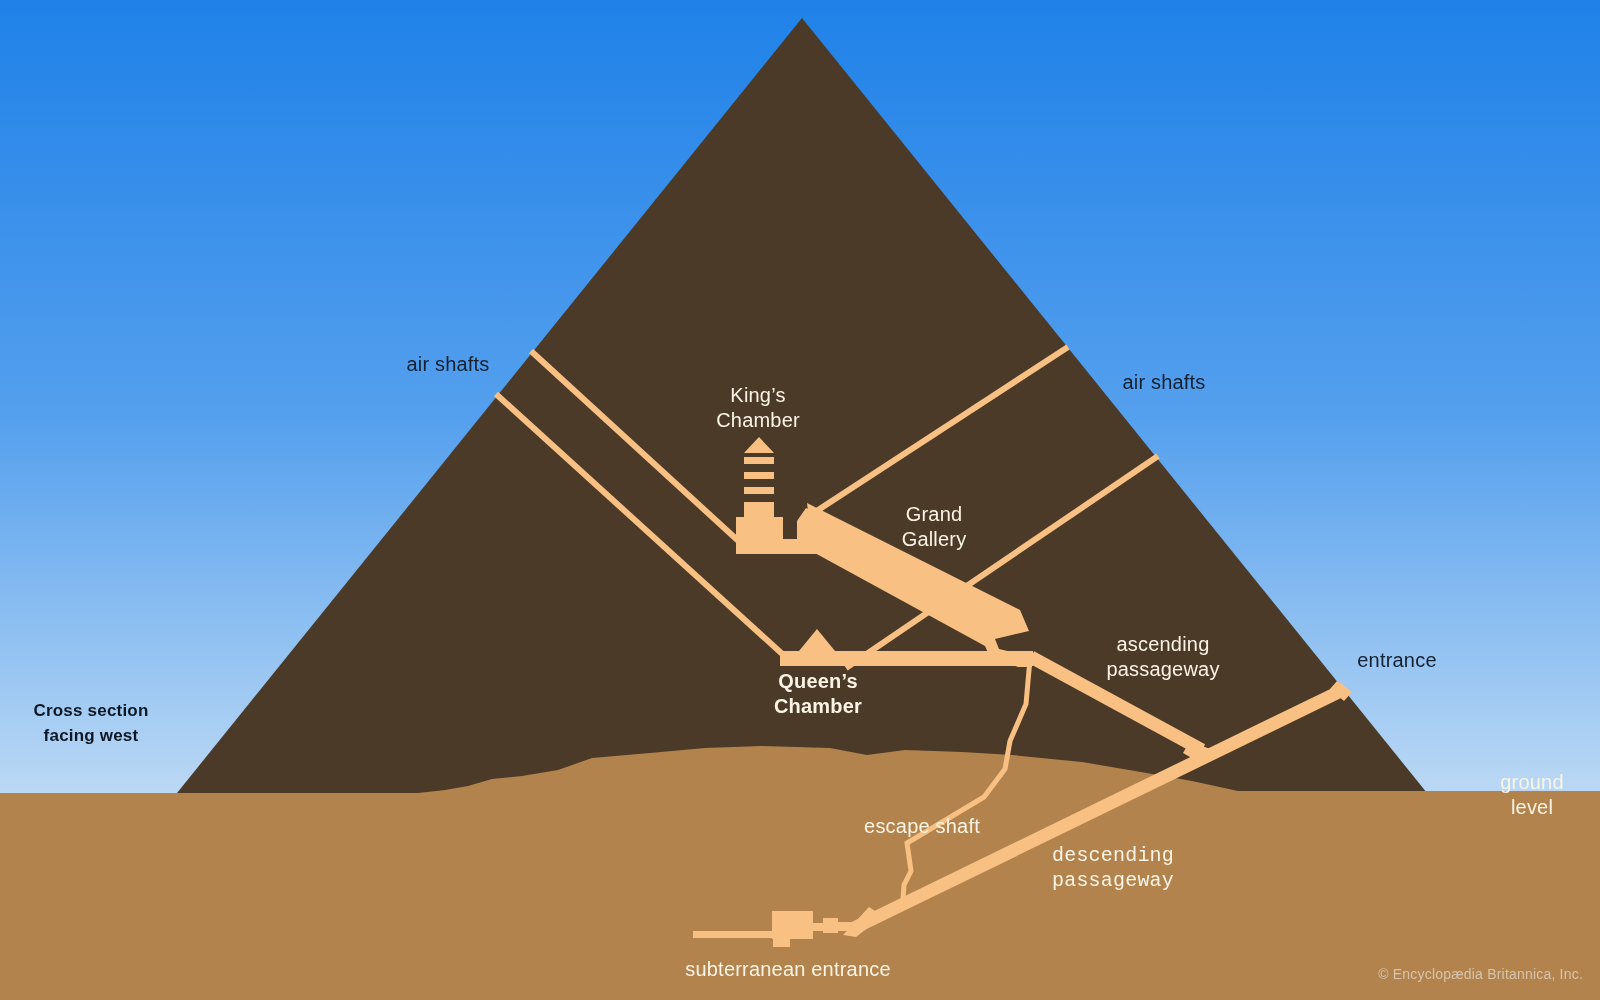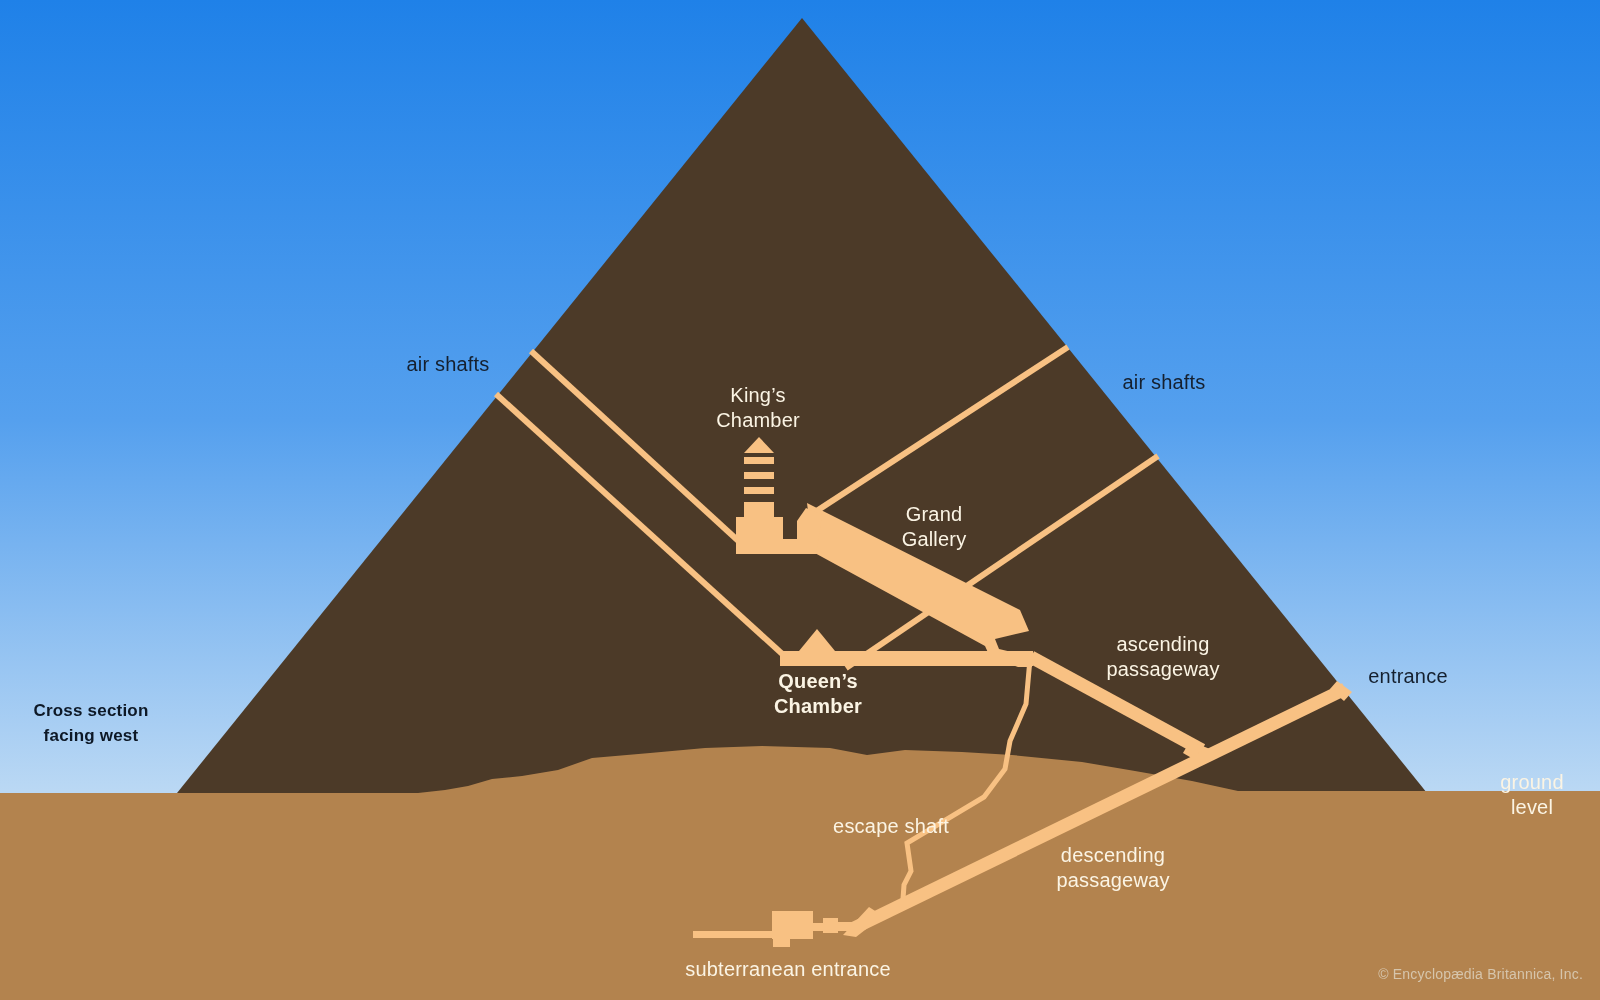--- a/index.html
+++ b/index.html
@@ -82,23 +82,23 @@
   <div class="label dark" style="left:448px;top:364px;">air shafts</div>
   <div class="label dark" style="left:1164px;top:382px;">air shafts</div>
   <div class="label light" style="left:758px;top:408px;">King’s
 Chamber</div>
   <div class="label light" style="left:934px;top:527px;">Grand
 Gallery</div>
   <div class="label light" style="left:818px;top:694px;font-weight:bold;">Queen’s
 Chamber</div>
   <div class="label light" style="left:1163px;top:657px;">ascending
 passageway</div>
-  <div class="label dark" style="left:1397px;top:676px;margin-left:11px;">entrance</div>
+  <div class="label dark" style="left:1397px;top:660px;">entrance</div>
   <div class="label bold" style="left:91px;top:723px;">Cross section
 facing west</div>
-  <div class="label light" style="left:891px;top:826px;text-align:right;">escape shaft</div>
-  <div class="label light" style="left:1113px;top:868px;">descending
+  <div class="label light" style="left:922px;top:826px;text-align:right;">escape shaft</div>
+  <div class="label light" style="left:1113px;top:868px;font-family:Liberation Mono, monospace;">descending
 passageway</div>
   <div class="label light" style="left:1532px;top:795px;">ground level</div>
   <div class="label light" style="left:788px;top:969px;">subterranean entrance</div>
   <div class="label copyright">© Encyclopædia Britannica, Inc.</div>
 
 </div>
 
 </body></html>

